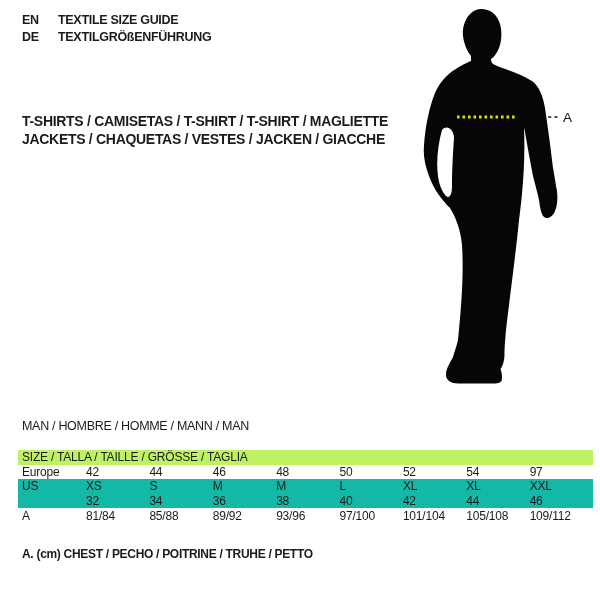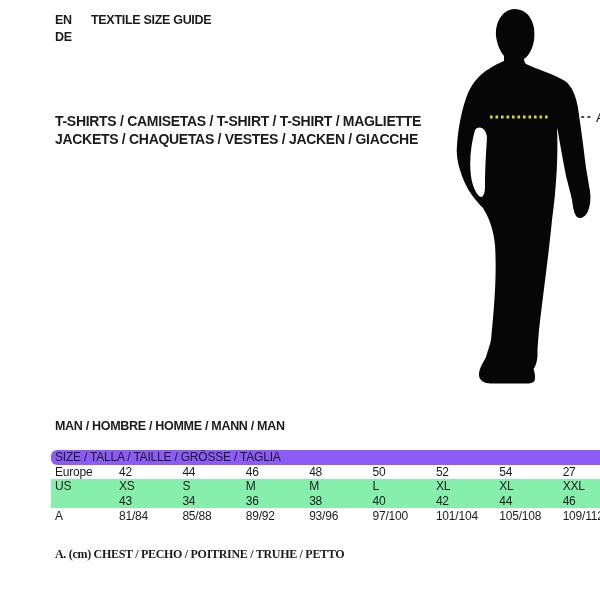--- a/index.html
+++ b/index.html
@@ -1,62 +1,63 @@
 <!DOCTYPE html>
 <html><head>
 <meta charset="utf-8">
 <style>
   * { margin:0; padding:0; box-sizing:border-box; }
   html,body { width:600px; height:600px; background:#ffffff; }
   body { font-family:"Liberation Sans", sans-serif; color:#1b1b1b; position:relative; overflow:hidden; }
-  .page { position:absolute; inset:0; background:#ffffff;margin-left:33px; }
+  .page { position:absolute; inset:0; background:#ffffff; }
 
   
   .lang-list { position:absolute; left:22px; top:11px; }
   .lang-row { display:flex; height:17.6px; align-items:center; font-size:12.5px; font-weight:bold; letter-spacing:-0.3px; }
   .lang-code { width:36px; }
   .lang-label { white-space:nowrap;text-align:right; }
 
   
   .categories { position:absolute; left:22px; top:113px; font-size:14px; font-weight:bold; letter-spacing:-0.3px; }
   .categories div { height:17.8px; line-height:17.8px; white-space:nowrap; }
 
   
   .figure { position:absolute; left:400px; top:0; width:185px; height:400px; }
   .figure svg { display:block; width:185px; height:400px; }
 
   
-  .gender-heading { position:absolute; left:22px; top:419px; font-size:12.5px; font-weight:bold; letter-spacing:-0.3px; }
+  .gender-heading { position:absolute; left:22px; top:419px; font-size:12.5px; font-weight:normal; letter-spacing:-0.3px; }
 
   
   .size-table { position:absolute; left:18px; top:450px; width:575px; font-size:12px; letter-spacing:-0.2px; }
   .t-row { display:flex; height:14.6px; align-items:center; }
-  .t-row.header { background:#8b5cf6;border-radius:6px; }
-  .t-row.shade { background:#86efac; }
+  .t-row.header { background:#bef264; }
+  .t-row.shade { background:#14b8a6; }
   .t-label { width:68px; padding-left:4px; }
   .t-cell { flex:1; text-align:left; }
   .header .t-head { padding-left:4px; white-space:nowrap; }
 
   
-  .footnote { position:absolute; left:22px; top:547px; font-size:12px; font-weight:bold; letter-spacing:-0.3px;font-family:Liberation Serif, serif; }
+  .footnote { position:absolute; left:22px; top:547px; font-size:12px; font-weight:bold; letter-spacing:-0.3px; }
 
   .measure-a-text { font-family:"Liberation Sans", sans-serif; font-size:13.5px; fill:#111111; }
 </style>
 </head>
 <body>
 
 <div class="page">
 
   <div class="lang-list">
     <div class="lang-row">
       <span class="lang-code">EN</span>
       <span class="lang-label">TEXTILE SIZE GUIDE</span>
     </div>
     <div class="lang-row">
       <span class="lang-code">DE</span>
+      <span class="lang-label">TEXTILGRÖßENFÜHRUNG</span>
     </div>
   </div>
 
   <div class="categories">
     <div>T-SHIRTS / CAMISETAS / T-SHIRT / T-SHIRT / MAGLIETTE</div>
     <div>JACKETS / CHAQUETAS / VESTES / JACKEN / GIACCHE</div>
   </div>
 
   <div class="figure">
     <svg viewBox="0 0 185 400">
@@ -119,36 +120,36 @@
     </div>
     <div class="t-row">
       <span class="t-label">Europe</span>
       <span class="t-cell">42</span>
       <span class="t-cell">44</span>
       <span class="t-cell">46</span>
       <span class="t-cell">48</span>
       <span class="t-cell">50</span>
       <span class="t-cell">52</span>
       <span class="t-cell">54</span>
-      <span class="t-cell">27</span>
+      <span class="t-cell">97</span>
     </div>
     <div class="t-row shade">
       <span class="t-label">US</span>
       <span class="t-cell">XS</span>
       <span class="t-cell">S</span>
       <span class="t-cell">M</span>
       <span class="t-cell">M</span>
       <span class="t-cell">L</span>
       <span class="t-cell">XL</span>
       <span class="t-cell">XL</span>
       <span class="t-cell">XXL</span>
     </div>
     <div class="t-row shade">
       <span class="t-label"></span>
-      <span class="t-cell">43</span>
+      <span class="t-cell">32</span>
       <span class="t-cell">34</span>
       <span class="t-cell">36</span>
       <span class="t-cell">38</span>
       <span class="t-cell">40</span>
       <span class="t-cell">42</span>
       <span class="t-cell">44</span>
       <span class="t-cell">46</span>
     </div>
     <div class="t-row">
       <span class="t-label">A</span>

